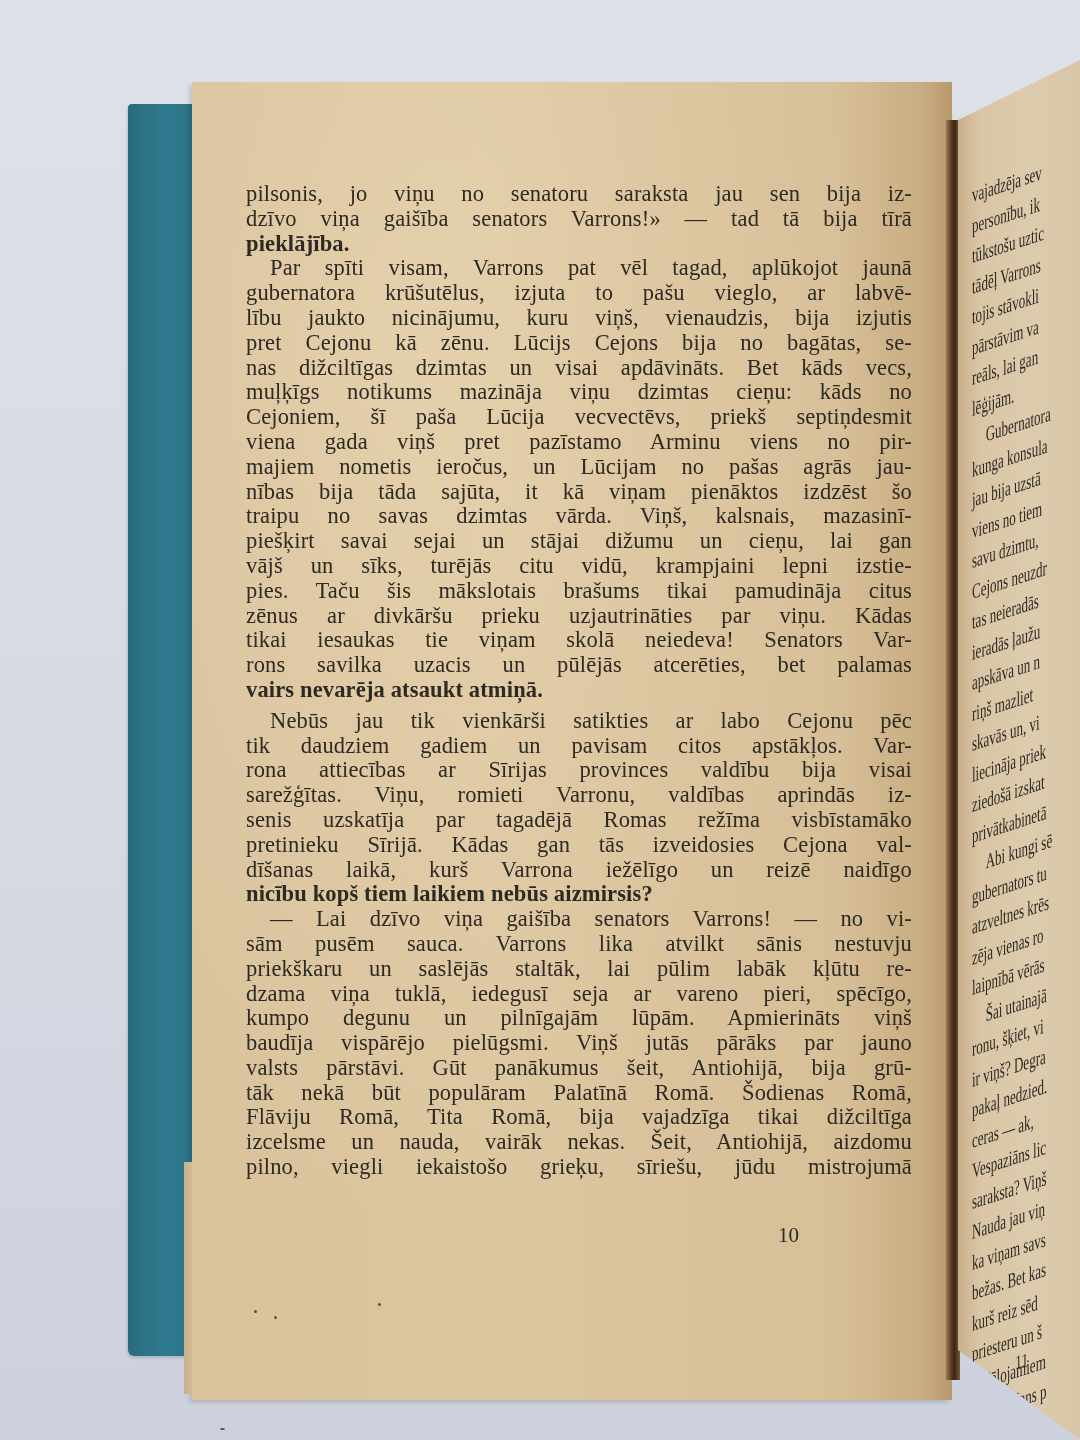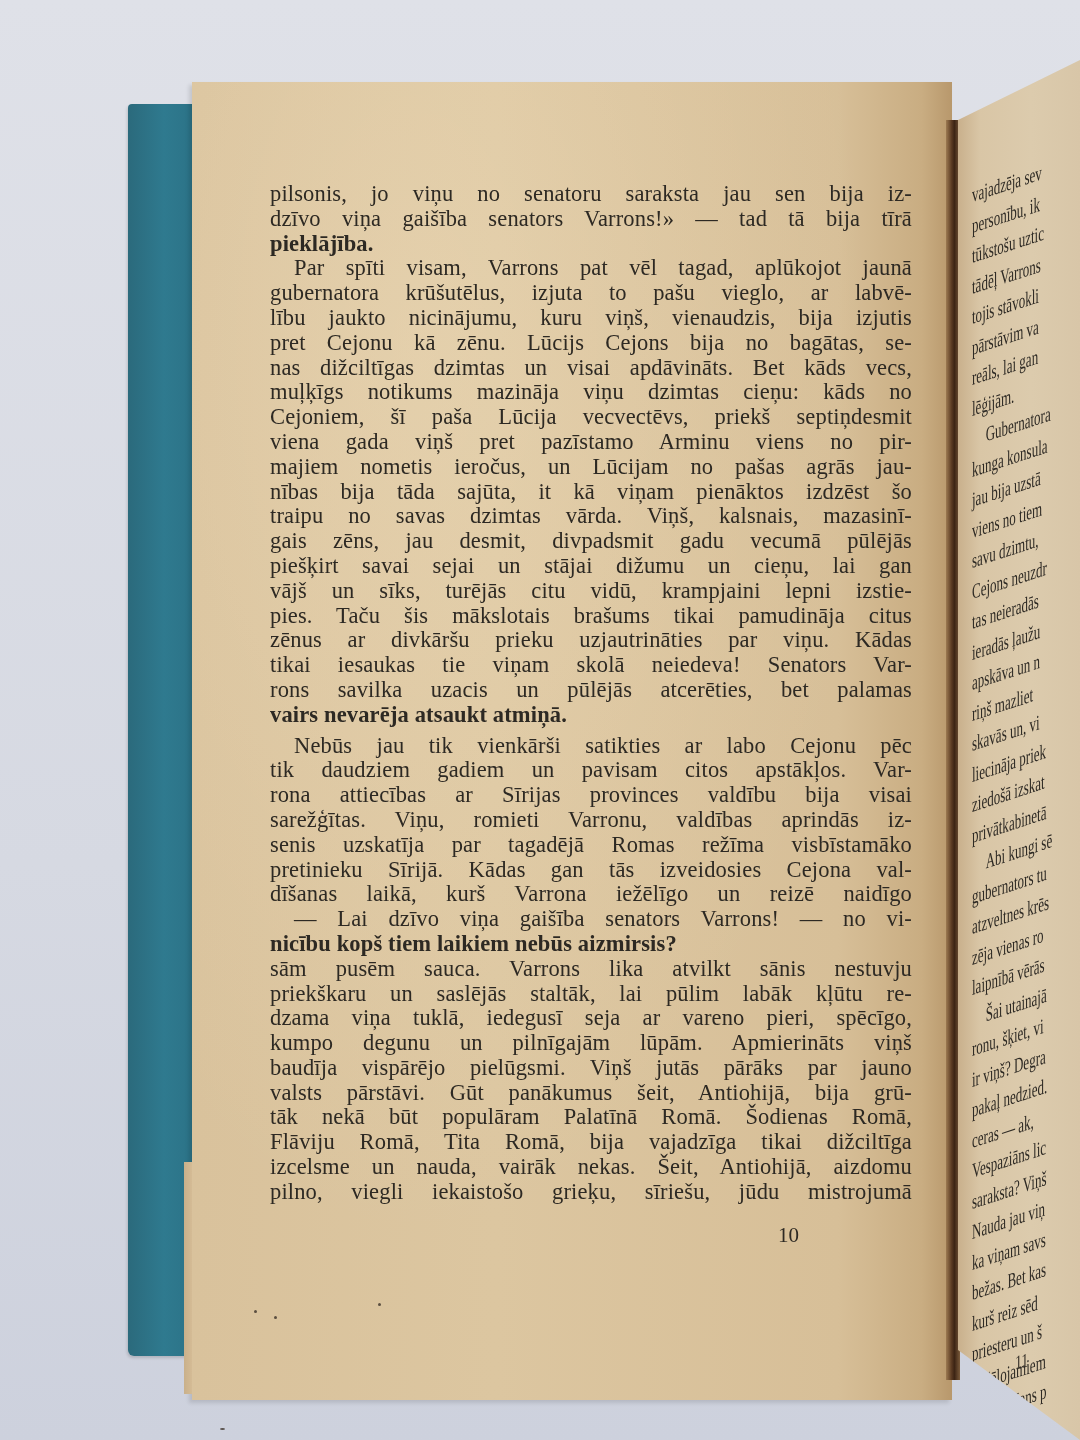--- a/index.html
+++ b/index.html
@@ -116,21 +116,20 @@
     font-size: 22.5px;
     line-height: 24.8px;
     letter-spacing: 0.15px;
   }
   .line {
     display: block;
     white-space: nowrap;
     text-align: justify;
     text-align-last: justify;
     height: 24.8px;
-    margin-left: 24px;
   }
   .line.last {
     text-align-last: left;
     font-weight: bold;
   }
   .line.indent {
     padding-left: 24px;
   }
   .para-gap {
     height: 6px;
@@ -175,38 +174,37 @@
     <span class="line">gubernatora krūšutēlus, izjuta to pašu vieglo, ar labvē-</span>
     <span class="line">lību jaukto nicinājumu, kuru viņš, vienaudzis, bija izjutis</span>
     <span class="line">pret Cejonu kā zēnu. Lūcijs Cejons bija no bagātas, se-</span>
     <span class="line">nas dižciltīgas dzimtas un visai apdāvināts. Bet kāds vecs,</span>
     <span class="line">muļķīgs notikums mazināja viņu dzimtas cieņu: kāds no</span>
     <span class="line">Cejoniem, šī paša Lūcija vecvectēvs, priekš septiņdesmit</span>
     <span class="line">viena gada viņš pret pazīstamo Arminu viens no pir-</span>
     <span class="line">majiem nometis ieročus, un Lūcijam no pašas agrās jau-</span>
     <span class="line">nības bija tāda sajūta, it kā viņam pienāktos izdzēst šo</span>
     <span class="line">traipu no savas dzimtas vārda. Viņš, kalsnais, mazasinī-</span>
-    <span class="line">gais zēns, jau desmit, divpadsmit gadu vecumā pūlējās</span>
     <span class="line">piešķirt savai sejai un stājai dižumu un cieņu, lai gan</span>
     <span class="line">vājš un sīks, turējās citu vidū, krampjaini lepni izstie-</span>
     <span class="line">pies. Taču šis mākslotais brašums tikai pamudināja citus</span>
     <span class="line">zēnus ar divkāršu prieku uzjautrināties par viņu. Kādas</span>
     <span class="line">tikai iesaukas tie viņam skolā neiedeva! Senators Var-</span>
     <span class="line">rons savilka uzacis un pūlējās atcerēties, bet palamas</span>
     <span class="line last">vairs nevarēja atsaukt atmiņā.</span>
     <div class="para-gap"></div>
     <span class="line indent">Nebūs jau tik vienkārši satikties ar labo Cejonu pēc</span>
     <span class="line">tik daudziem gadiem un pavisam citos apstākļos. Var-</span>
     <span class="line">rona attiecības ar Sīrijas provinces valdību bija visai</span>
     <span class="line">sarežģītas. Viņu, romieti Varronu, valdības aprindās iz-</span>
     <span class="line">senis uzskatīja par tagadējā Romas režīma visbīstamāko</span>
     <span class="line">pretinieku Sīrijā. Kādas gan tās izveidosies Cejona val-</span>
     <span class="line">dīšanas laikā, kurš Varrona iežēlīgo un reizē naidīgo</span>
+    <span class="line last">nicību kopš tiem laikiem nebūs aizmirsis?</span>
     <span class="line indent">— Lai dzīvo viņa gaišība senators Varrons! — no vi-</span>
-    <span class="line last">nicību kopš tiem laikiem nebūs aizmirsis?</span>
     <span class="line">sām pusēm sauca. Varrons lika atvilkt sānis nestuvju</span>
     <span class="line">priekškaru un saslējās staltāk, lai pūlim labāk kļūtu re-</span>
     <span class="line">dzama viņa tuklā, iedegusī seja ar vareno pieri, spēcīgo,</span>
     <span class="line">kumpo degunu un pilnīgajām lūpām. Apmierināts viņš</span>
     <span class="line">baudīja vispārējo pielūgsmi. Viņš jutās pārāks par jauno</span>
     <span class="line">valsts pārstāvi. Gūt panākumus šeit, Antiohijā, bija grū-</span>
     <span class="line">tāk nekā būt populāram Palatīnā Romā. Šodienas Romā,</span>
     <span class="line">Flāviju Romā, Tita Romā, bija vajadzīga tikai dižciltīga</span>
     <span class="line">izcelsme un nauda, vairāk nekas. Šeit, Antiohijā, aizdomu</span>
     <span class="line">pilno, viegli iekaistošo grieķu, sīriešu, jūdu mistrojumā</span>

